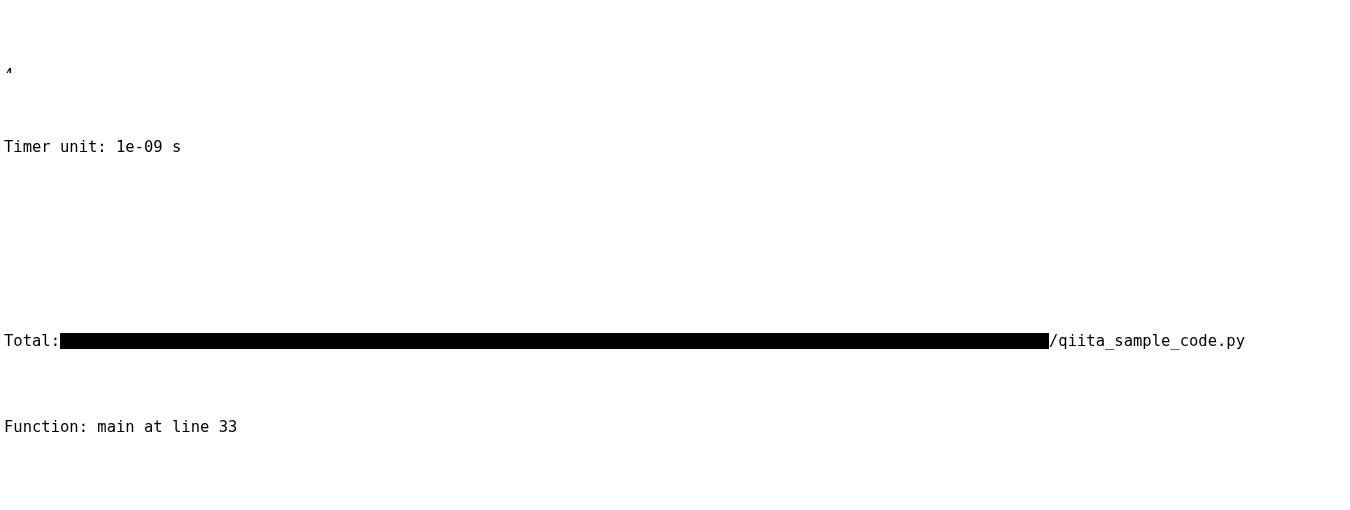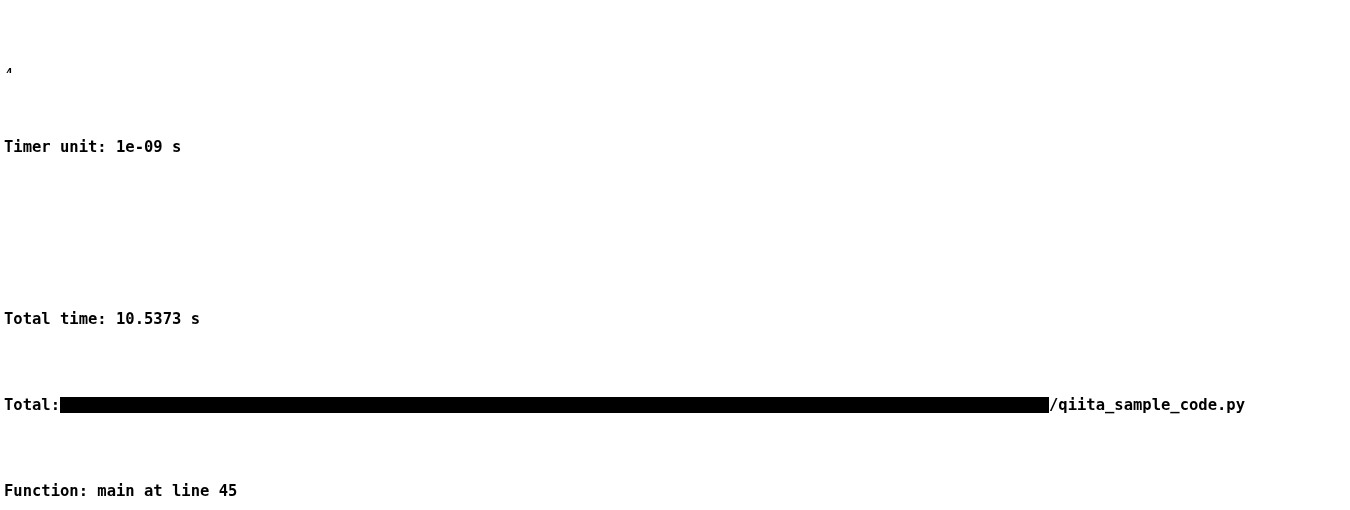--- a/index.html
+++ b/index.html
@@ -16,21 +16,20 @@
     line-height: 21.5px;
     color: #000000;
   }
   .profiler-output {
     padding: 0px 0 0 4px;
     white-space: pre;
   }
   .line {
     white-space: pre;
     height: 21.5px;
-    font-weight: bold;
   }
   .line.blank {
     height: 21.5px;
   }
   .clipped-top {
     height: 8px;
     overflow: hidden;
     white-space: pre;
     line-height: 21.5px;
   }
@@ -50,25 +49,24 @@
 <body>
 
 <div class="profiler-output">
 
   <div class="clipped-top">4</div>
 
   <div class="line">Timer unit: 1e-09 s</div>
 
   <div class="line blank"></div>
 
-  <div class="line">Total time: 10.5373 s</div>
 
   <div class="line file-line"><span>Total:</span><span class="redacted"></span><span>/qiita_sample_code.py</span></div>
 
-  <div class="line">Function: main at line 45</div>
+  <div class="line">Function: main at line 33</div>
 
   
 
   
 
   
 
   
 
 </div>

